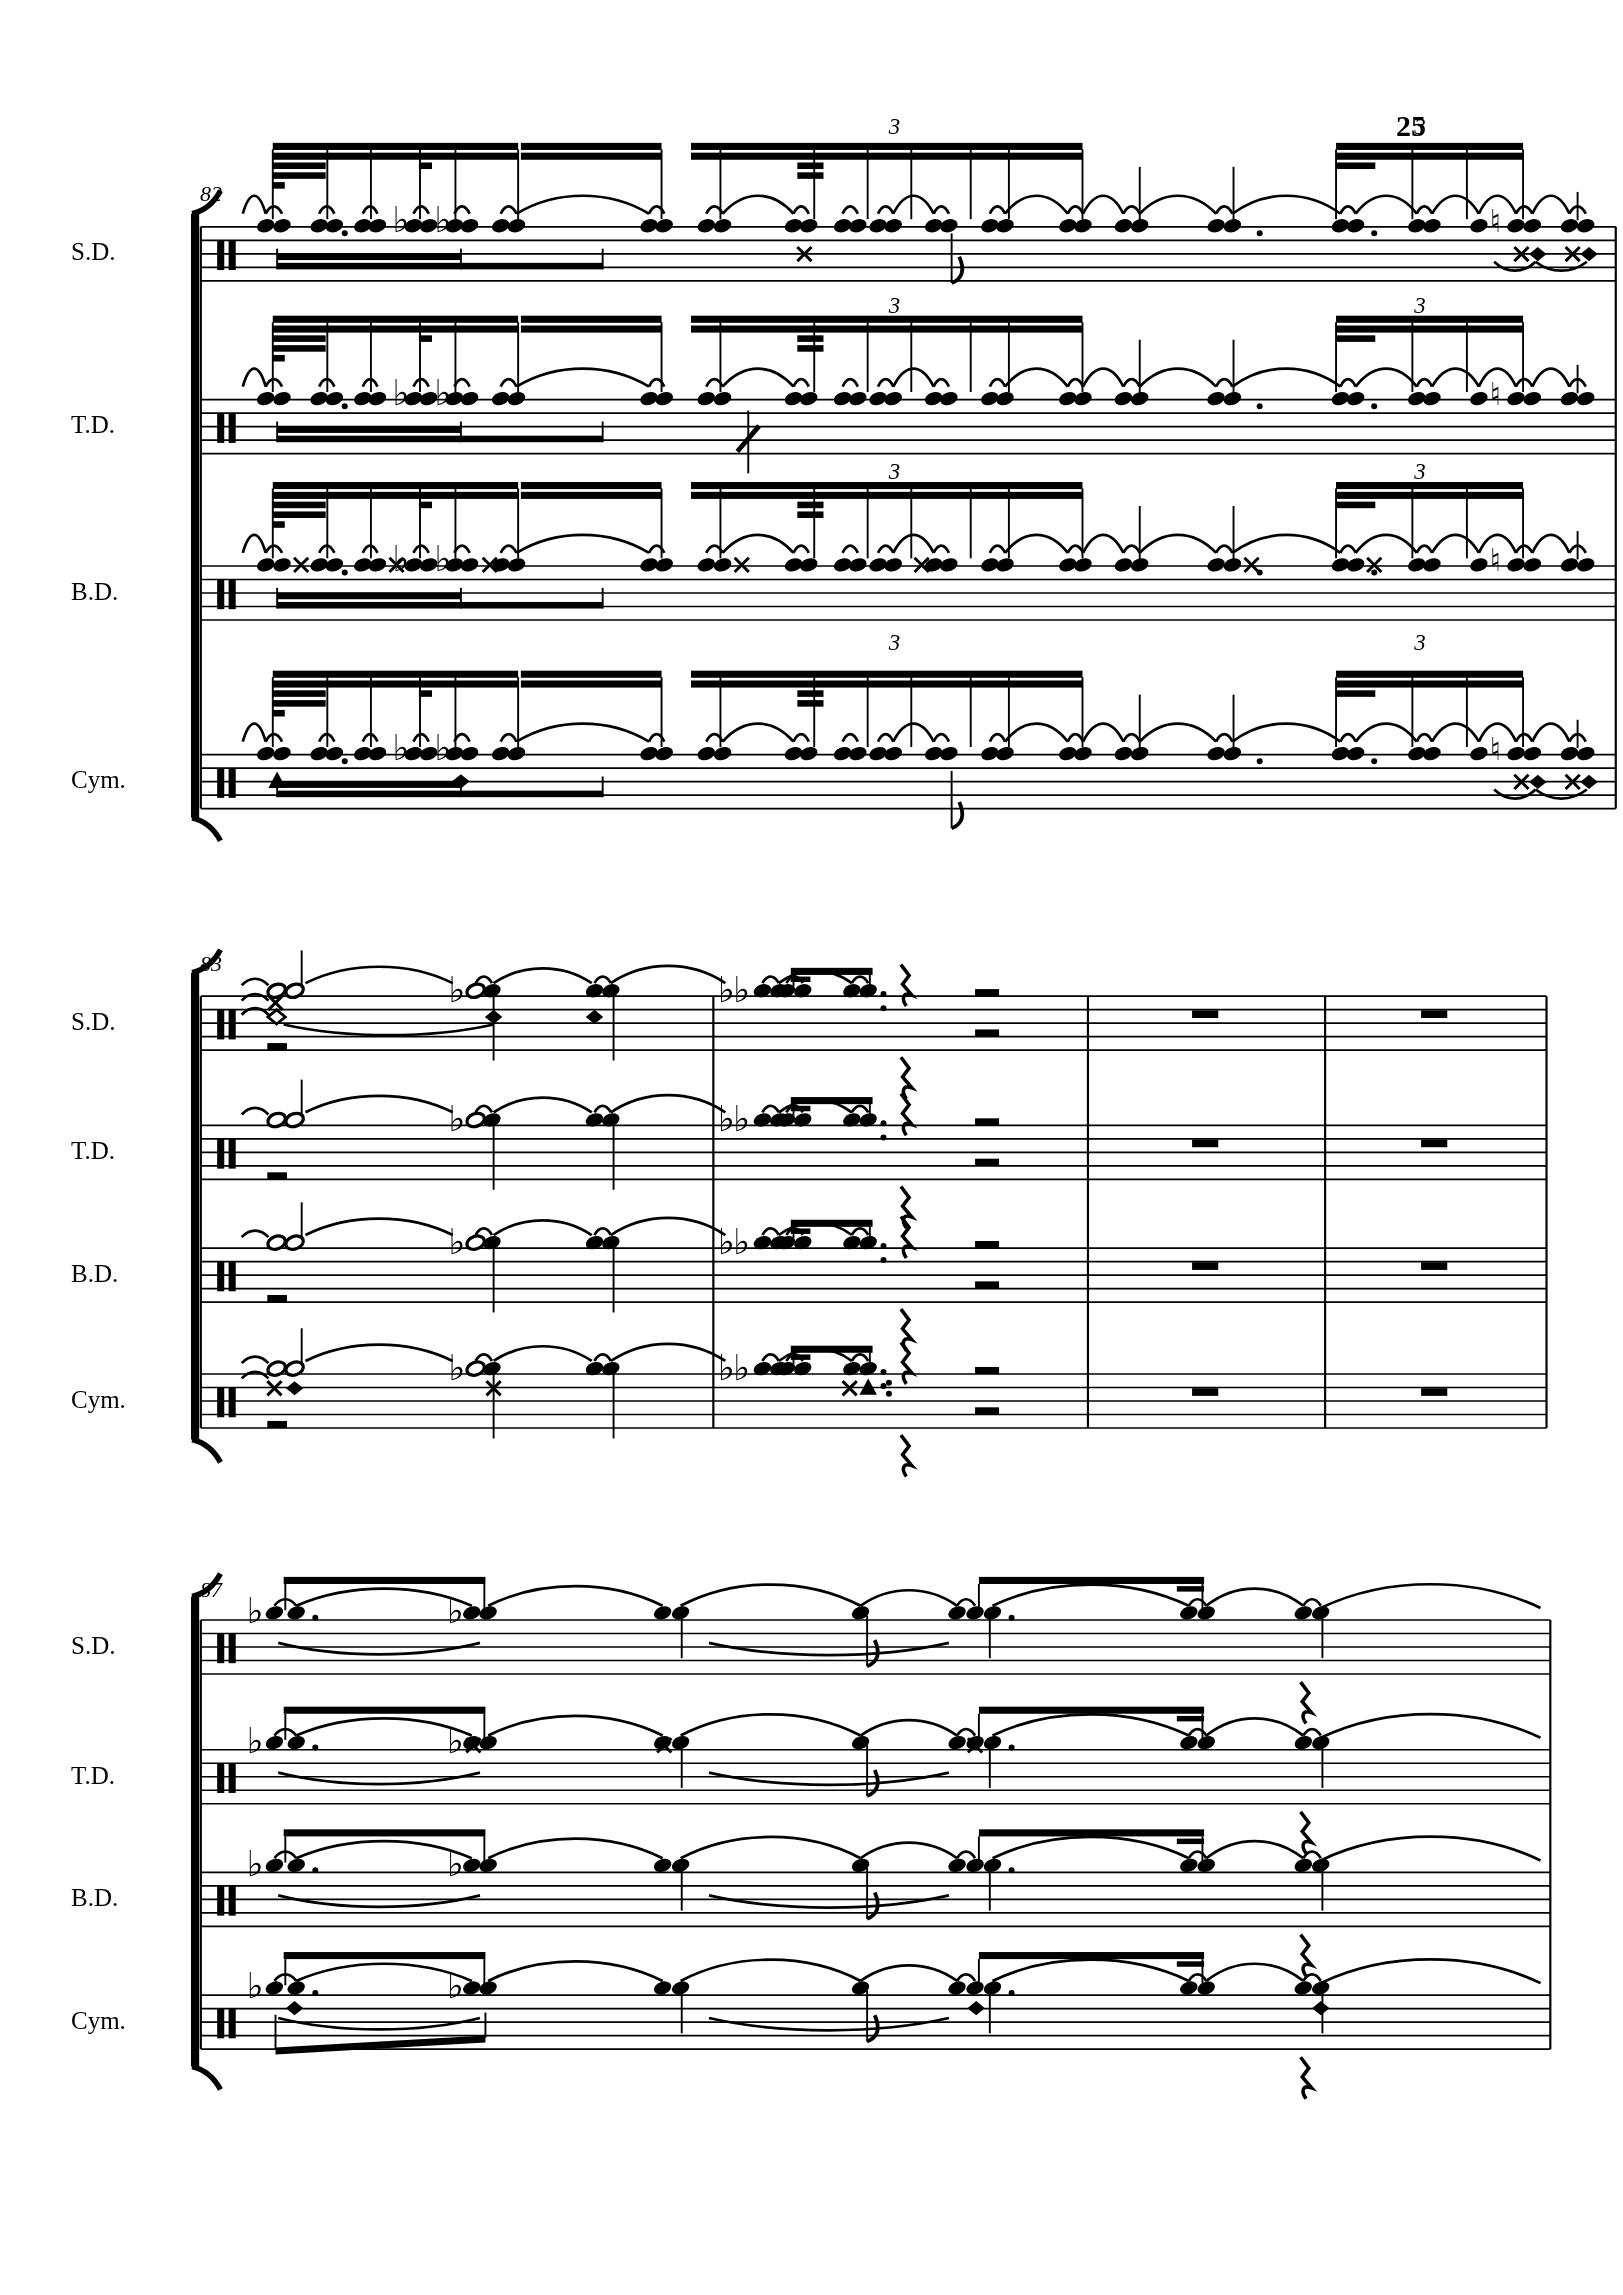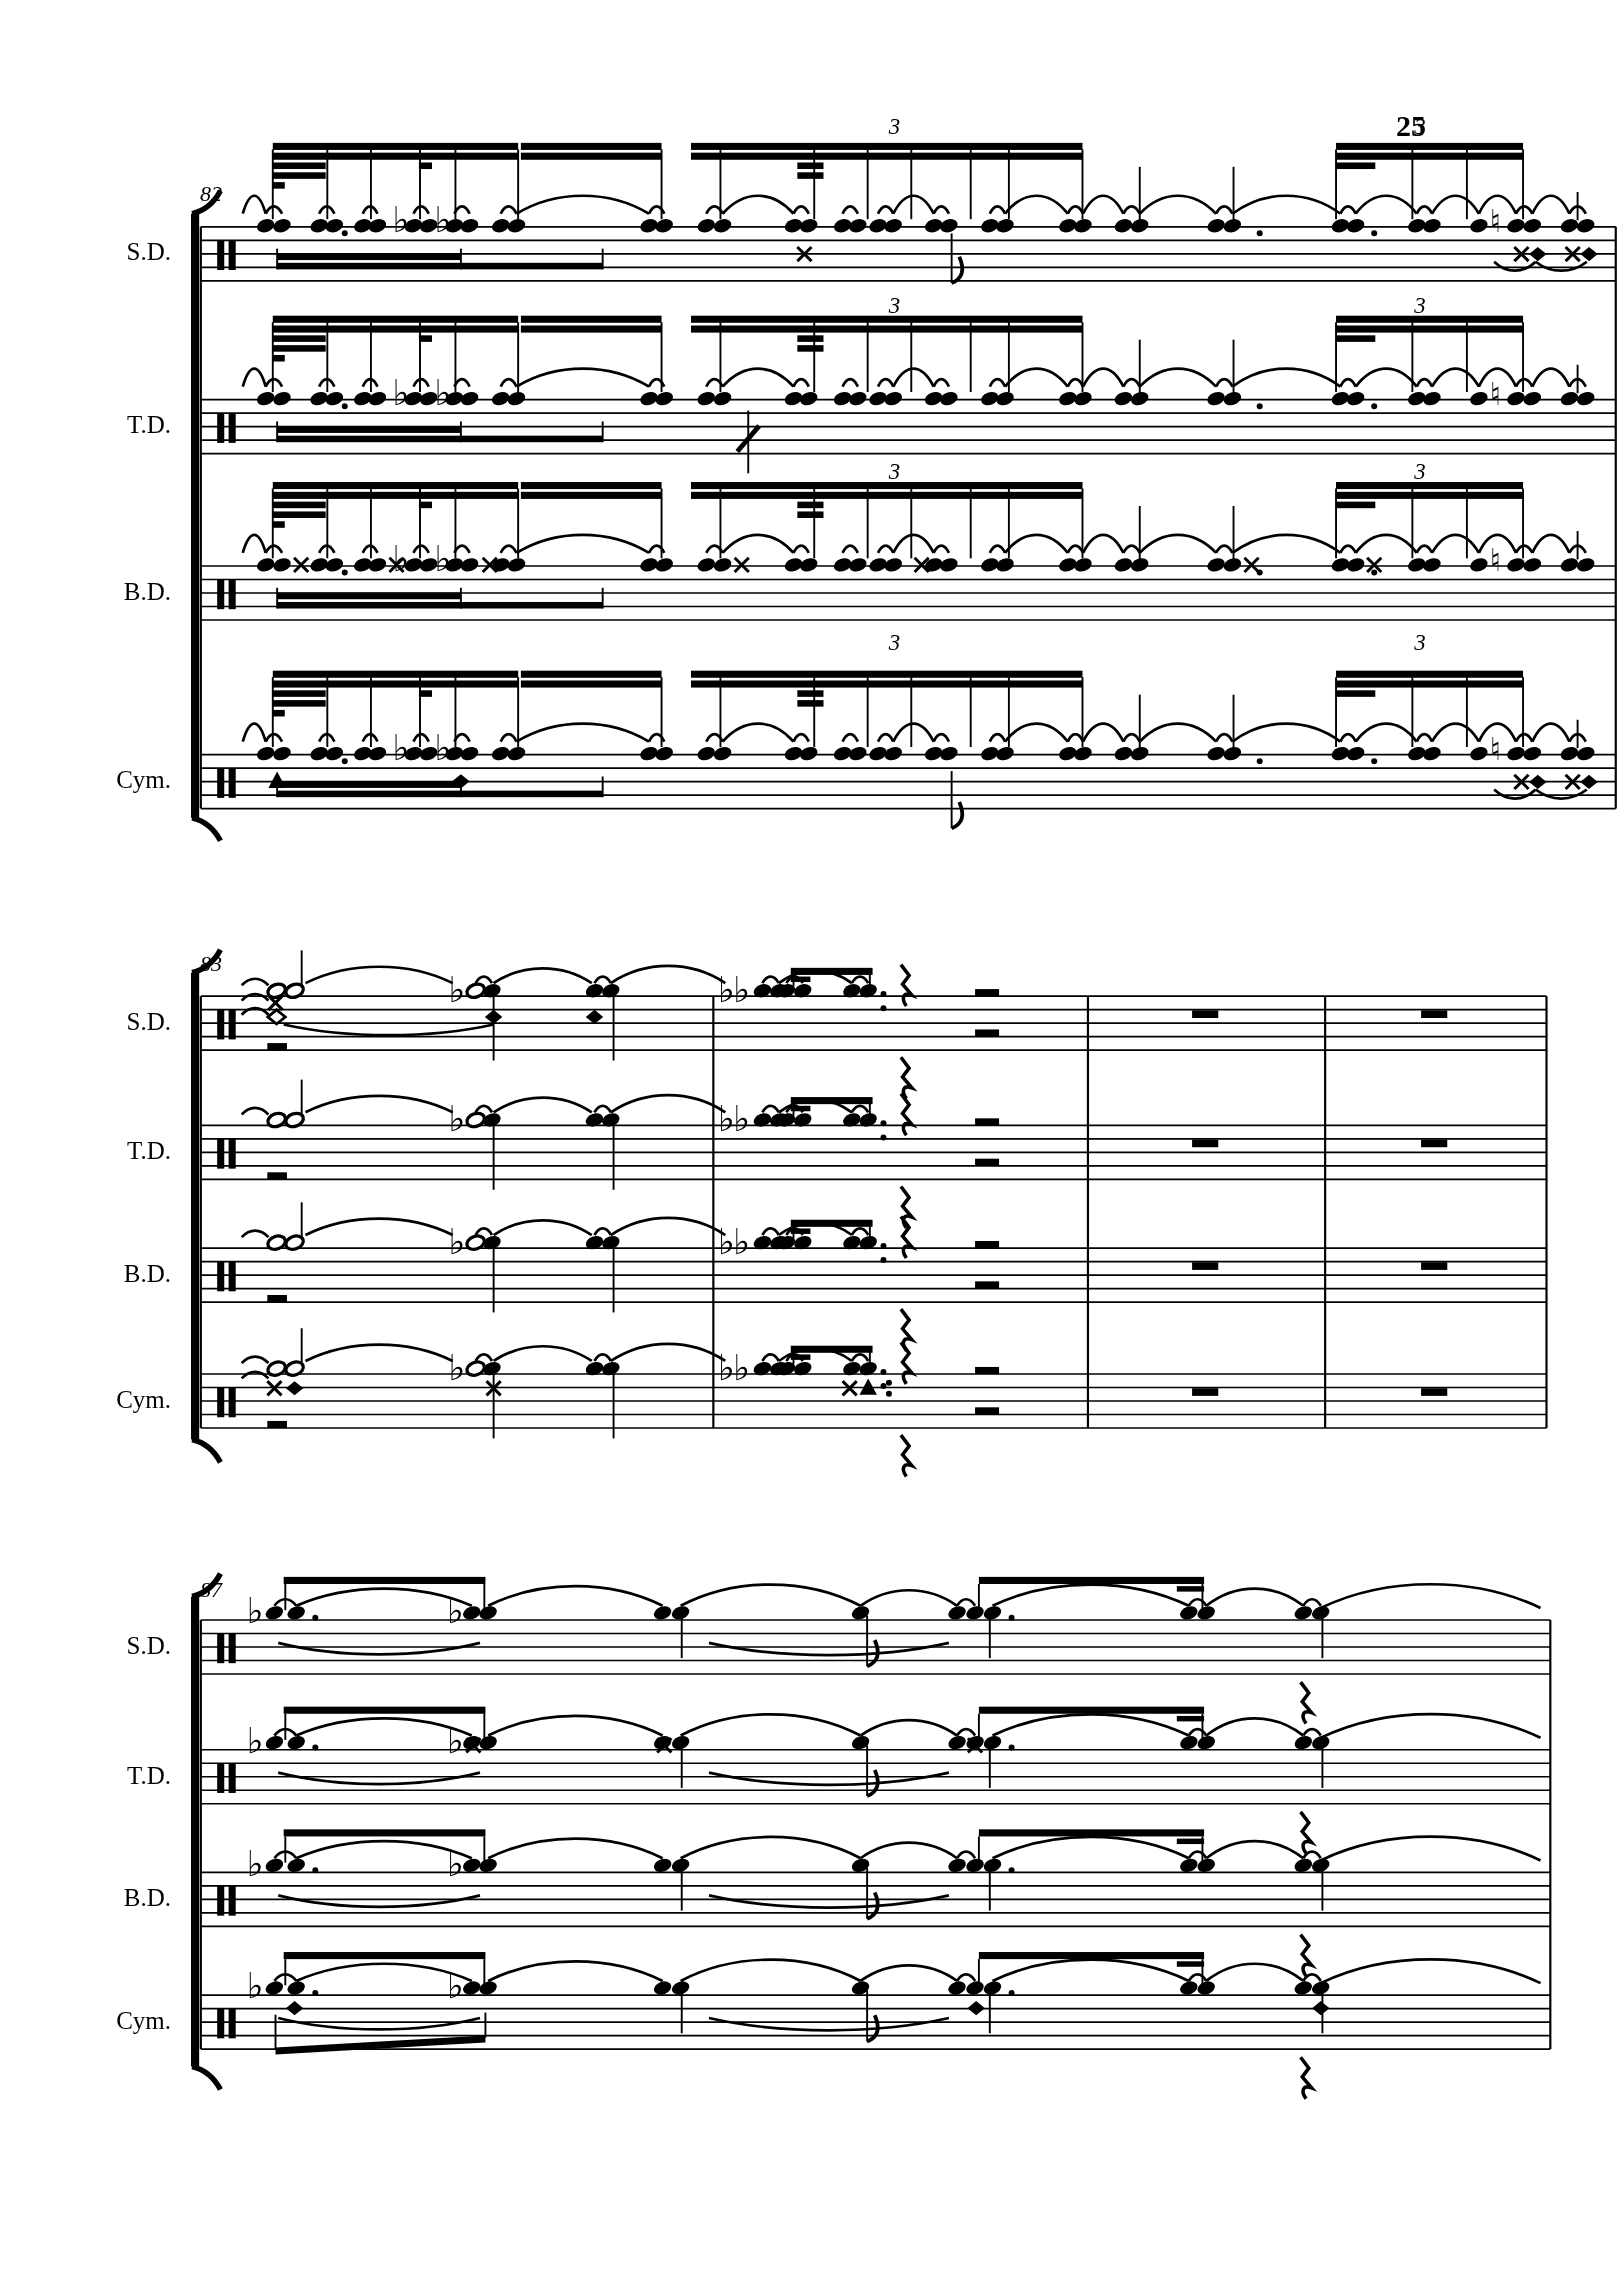--- a/index.html
+++ b/index.html
@@ -1,20 +1,20 @@
 <!DOCTYPE html>
 <html style="font-size:8.7px"><head>
 <meta charset="utf-8">
 <style>
   html,body{margin:0;padding:0;background:#e8e8e8;}
   .page{position:relative;width:1623px;height:2295px;background:#ffffff;
         font-family:"Liberation Serif",serif;color:#000;overflow:hidden;}
   .page-number{position:absolute;left:1396px;top:109px;font-size:30px;font-weight:bold;}
   .measure-number{position:absolute;font-size:22px;font-style:italic;}
-  .inst-label{position:absolute;left:62px;width:109px;text-align:right;font-size:25px;}
+  .inst-label{position:absolute;left:71px;width:109px;text-align:left;font-size:25px;}
   #score{position:absolute;left:0;top:0;}
 </style>
 </head>
 <body>
 
 <div class="page">
   <div class="page-number">25</div>
 
   <div class="measure-number" style="left:200px;top:181px">82</div>
   <div class="measure-number" style="left:200px;top:951px">83</div>

